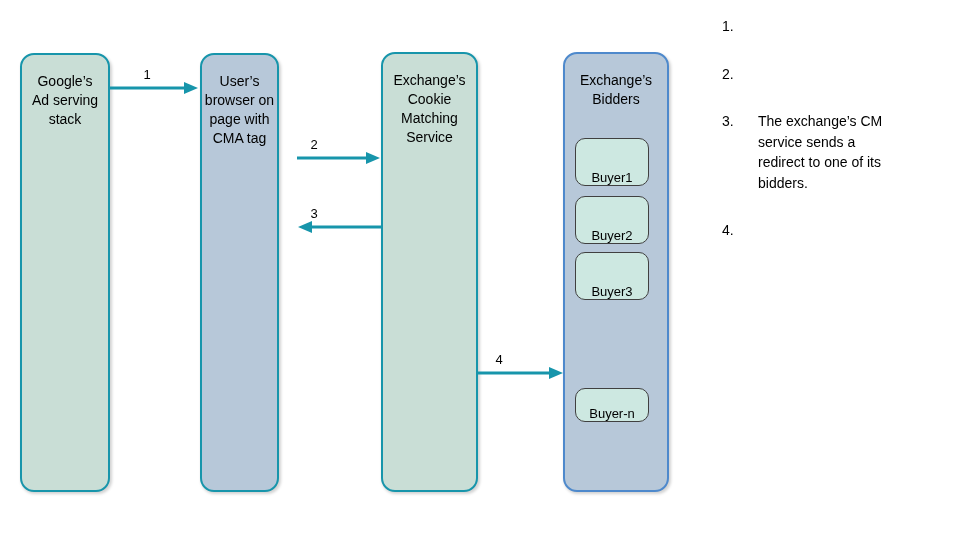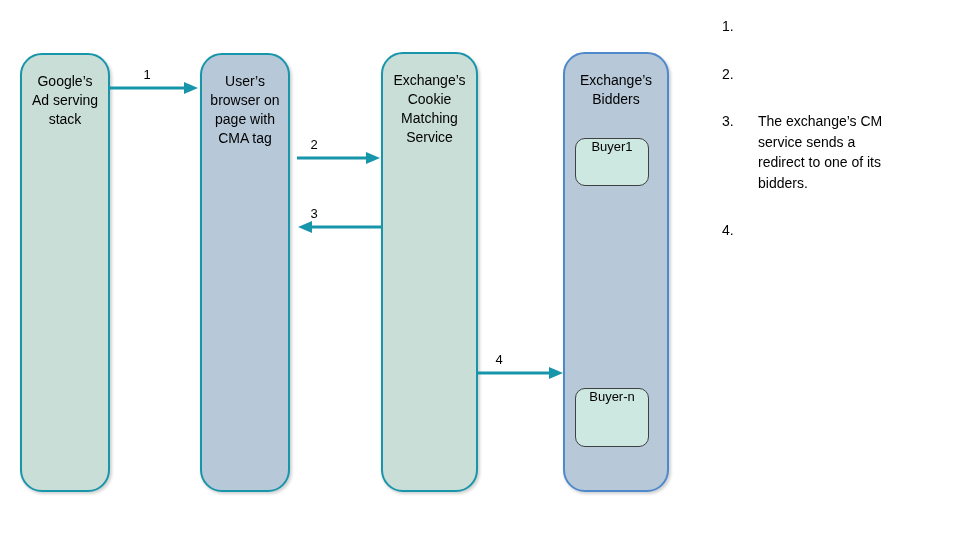--- a/index.html
+++ b/index.html
@@ -1,34 +1,34 @@
 <!DOCTYPE html>
 <html><head>
 <meta charset="utf-8">
 <style>
   html,body{margin:0;padding:0;background:#fff;}
   .canvas{
     position:relative;width:960px;height:540px;background:#ffffff;overflow:hidden;
     font-family:"Liberation Sans",sans-serif;color:#000;
   }
   .node{
-    position:absolute;border-radius:22px;border:2px solid #1795ab;box-sizing:border-box;
+    position:absolute;border-radius:14px;border:2px solid #1795ab;box-sizing:border-box;
     box-shadow:1.5px 2px 3px rgba(0,0,0,0.18);
   }
   .node.green{background:#c9ded6;}
   .node.blue{background:#b7c8d9;}
   .node.bidders{border-color:#4e89cc;}
   .node-label{
     white-space:pre-line;text-align:center;font-size:14px;line-height:19px;
     padding-top:17px;color:#000;
   }
   .buyer{
     position:absolute;left:10px;width:74px;height:48px;background:#cde8e1;
     border:1.5px solid #404040;border-radius:10px;box-sizing:border-box;
-    display:flex;align-items:flex-start;justify-content:center;font-size:13px;
+    display:flex;align-items:flex-end;justify-content:center;font-size:13px;
   }
   .arrow-label{
     position:absolute;font-size:13px;line-height:14px;transform:translateX(-50%);
     color:#000;
   }
   svg.flow{position:absolute;left:0;top:0;pointer-events:none;}
   .notes{
     position:absolute;left:722px;top:16px;width:228px;
     font-size:14px;line-height:20.5px;
   }
@@ -40,41 +40,47 @@
 <body>
 
 <div class="canvas">
 
   <div class="node green" style="left:20px;top:53px;width:90px;height:439px;">
     <div class="node-label">Google’s
 Ad serving
 stack</div>
   </div>
 
-  <div class="node blue" style="left:200px;top:53px;width:90px;height:439px;">
+  <div class="node blue" style="left:200px;top:53px;width:79px;height:439px;">
     <div class="node-label">User’s
 browser on
 page with
 CMA tag</div>
   </div>
 
   <div class="node green" style="left:381px;top:52px;width:97px;height:440px;">
     <div class="node-label">Exchange’s
 Cookie
 Matching
 Service</div>
   </div>
 
   <div class="node blue bidders" style="left:563px;top:52px;width:106px;height:440px;">
     <div class="node-label">Exchange’s
 Bidders</div>
     <div class="buyer" style="top:84px;">
       <span>Buyer1</span>
     </div>
-    <div class="buyer" style="top:334px;height:59px;">
+    <div class="buyer" style="top:142px;">
+      <span>Buyer2</span>
+    </div>
+    <div class="buyer" style="top:198px;">
+      <span>Buyer3</span>
+    </div>
+    <div class="buyer" style="top:334px;height:34px;">
       <span>Buyer-n</span>
     </div>
   </div>
 
   <svg class="flow" width="960" height="540" viewBox="0 0 960 540">
     <g>
       <line x1="110" y1="88" x2="185" y2="88" stroke="#1795ab" stroke-width="3"></line>
       <polygon points="198,88 184,82 184,94" fill="#1795ab"></polygon>
     </g>
     <g>

